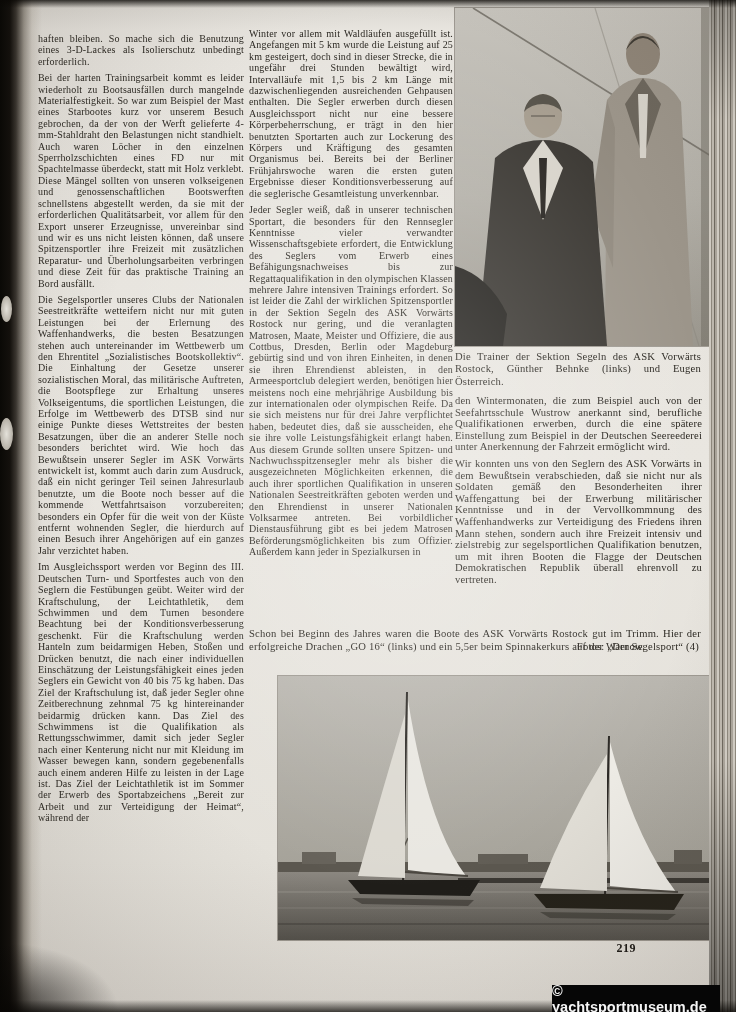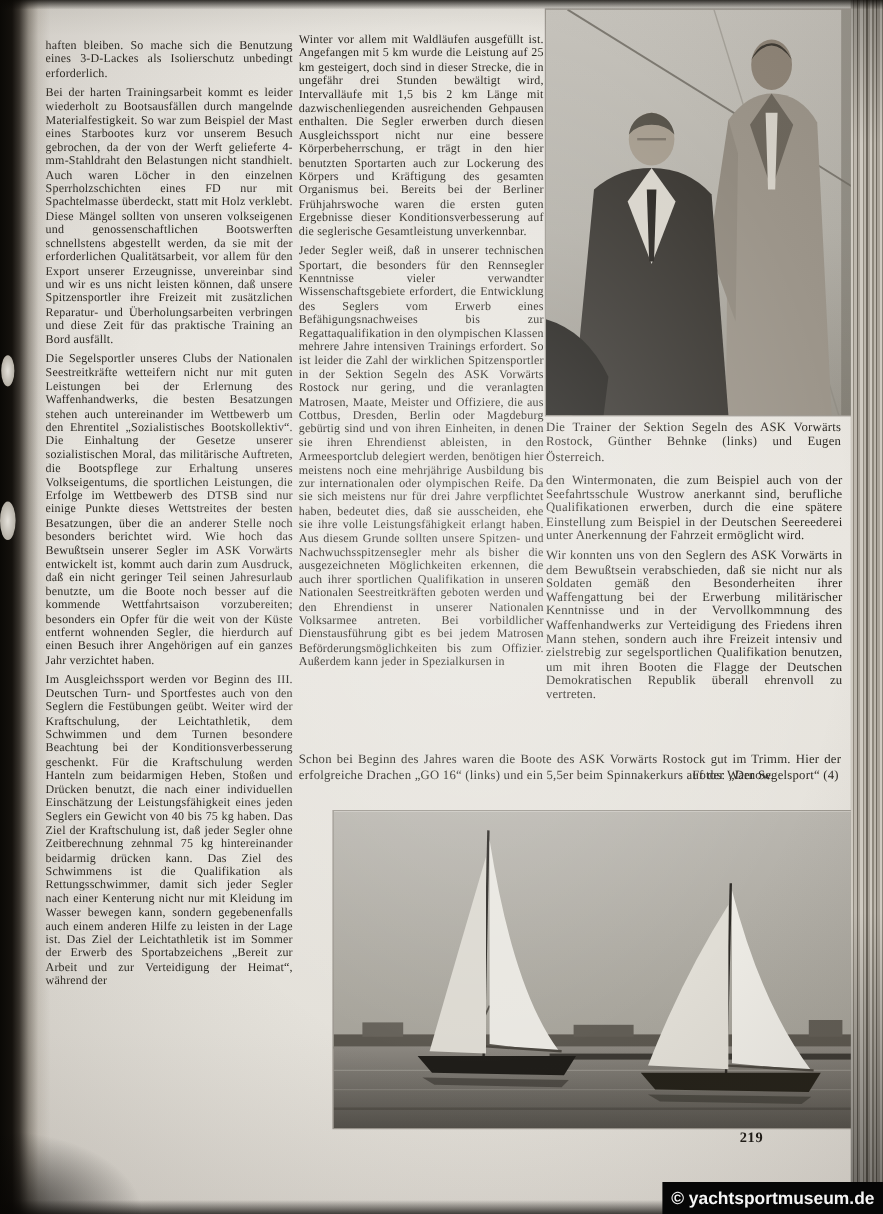--- a/index.html
+++ b/index.html
@@ -34,21 +34,21 @@
   .caption{position:absolute;text-align:justify;letter-spacing:.2px;}
   .caption-trainers{left:455px;top:351px;width:246px;font-size:10.6px;line-height:12.4px;}
   .caption-boats{left:249px;top:627px;width:452px;font-size:10.6px;line-height:13px;}
   .caption-boats .credit{position:absolute;right:2px;bottom:0;letter-spacing:.2px;}
   
   .photo{position:absolute;box-shadow:0 0 0 1px rgba(70,65,55,.45);}
   .photo-trainers{left:455px;top:8px;width:256px;height:338px;}
   .photo-boats{left:278px;top:676px;width:432px;height:264px;}
   .pagenum{position:absolute;left:596px;top:941px;width:40px;text-align:right;
          font-size:12px;font-weight:bold;color:#1d1a16;letter-spacing:.5px;}
-  .watermark{position:absolute;left:552px;top:985px;width:184px;height:27px;background:#060606;
+  .watermark{position:absolute;left:552px;top:985px;width:168px;height:27px;background:#060606;
          display:flex;align-items:center;justify-content:center;
          font-family:"Liberation Sans","DejaVu Sans",sans-serif;font-weight:bold;font-size:14.5px;color:#f5f5f5;}
 </style>
 </head>
 <body>
 
 <div class="screen">
 
   <div class="paper"></div>
 

